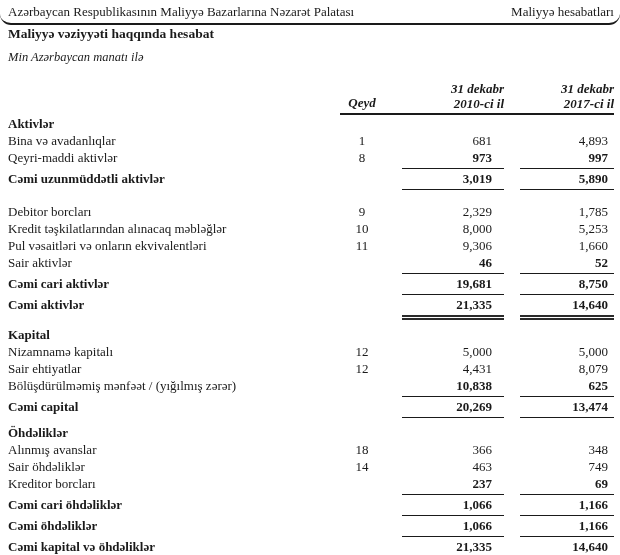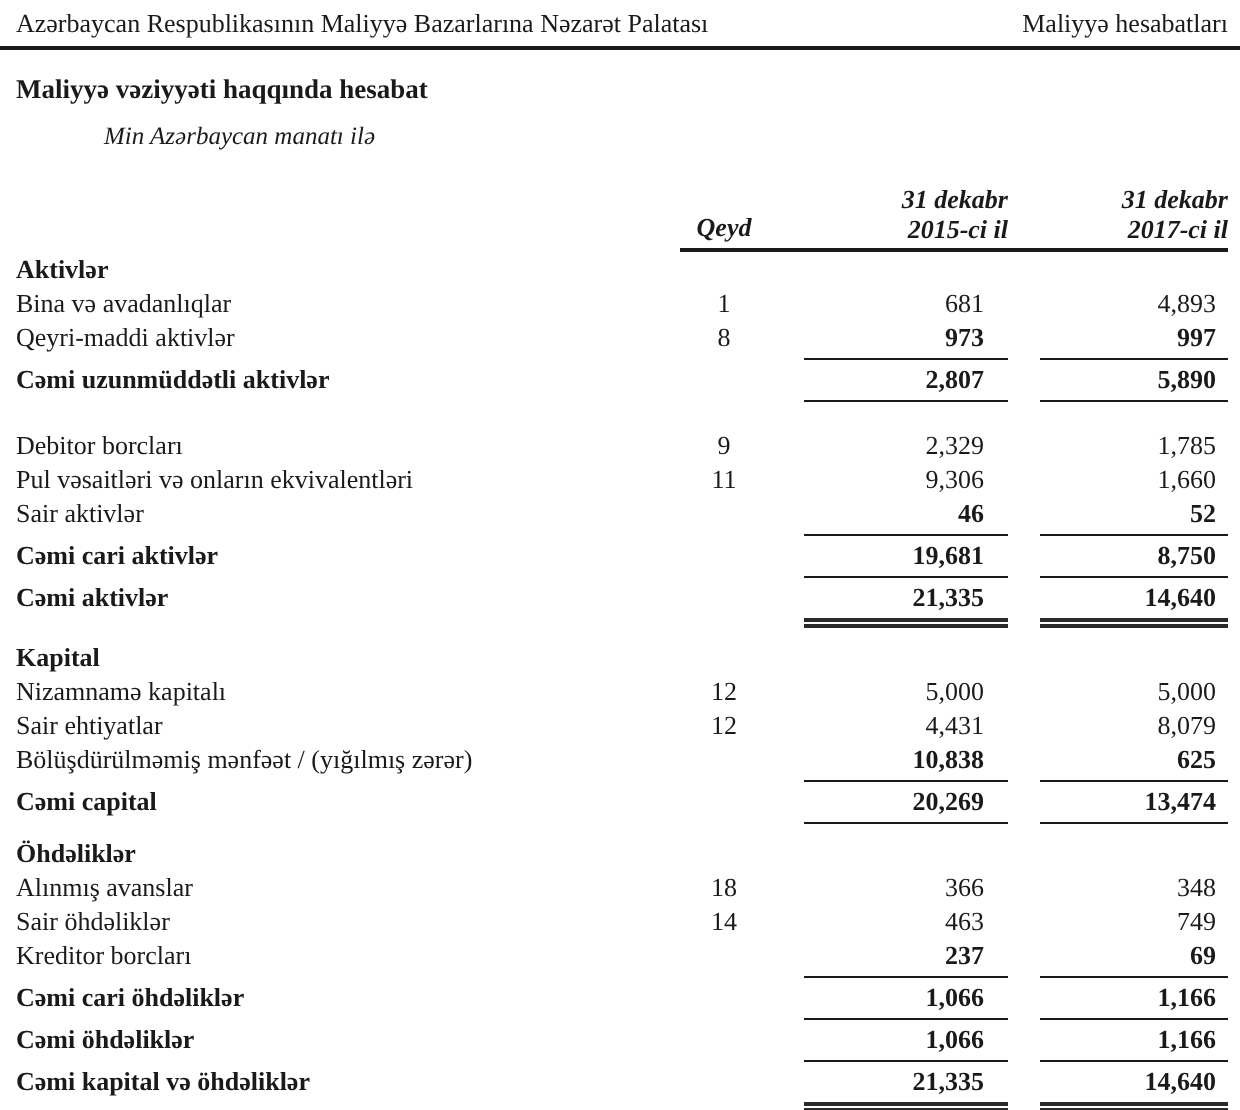--- a/index.html
+++ b/index.html
@@ -10,34 +10,33 @@
     font-family: "Liberation Serif", "DejaVu Serif", serif;
     font-size: 13px;
   }
   .doc-header {
     display: flex;
     justify-content: space-between;
     align-items: flex-end;
     padding: 4px 6px 3px 8px;
     border-bottom: 2px solid #1a1a1a;
     line-height: 16px;
+    border-radius: 11px;
   }
   .content { padding: 0 6px 0 8px; }
   .page-title {
-    margin-top: 11px;
     font-size: 13.5px;
     font-weight: bold;
     line-height: 17px;
   }
   .units-note {
     margin-top: 7px;
     font-style: italic;
     font-size: 12.5px;
     line-height: 16px;
-    margin-left: 44px;
   }
   .fin-table { margin-top: 16px; }
   .thead {
     display: flex;
     align-items: flex-end;
     font-weight: bold;
     font-style: italic;
   }
   .thead .cell.label { flex: 1; }
   .rgroup {
@@ -83,21 +82,21 @@
     <div class="page-title">Maliyyə vəziyyəti haqqında hesabat</div>
     <div class="units-note">Min Azərbaycan manatı ilə</div>
 
     <div class="fin-table">
       <div class="thead">
         <div class="cell label"></div>
         <div class="rgroup">
           <div class="cell note">Qeyd</div>
           <div class="cell num c2018 hc">
             <span class="hline">31 dekabr</span>
-            <span class="hline">2015-ci il</span>
+            <span class="hline">2010-ci il</span>
           </div>
           <div class="cell num c2017 hc">
             <span class="hline">31 dekabr</span>
             <span class="hline">2017-ci il</span>
           </div>
         </div>
       </div>
       <div id="table-body">
           <div class="row section">
     <span class="cell label">Aktivlər</span>
@@ -113,31 +112,37 @@
   </div>
           <div class="row item rule-below">
     <span class="cell label">Qeyri-maddi aktivlər</span>
     <span class="cell note">8</span>
     <span class="cell num c2018">973</span>
     <span class="cell num c2017">997</span>
   </div>
           <div class="row total rule-below">
     <span class="cell label">Cəmi uzunmüddətli aktivlər</span>
     <span class="cell note"></span>
-    <span class="cell num c2018">2,807</span>
+    <span class="cell num c2018">3,019</span>
     <span class="cell num c2017">5,890</span>
   </div>
           <div class="spacer large"></div>
           <div class="row item">
     <span class="cell label">Debitor borcları</span>
     <span class="cell note">9</span>
     <span class="cell num c2018">2,329</span>
     <span class="cell num c2017">1,785</span>
   </div>
           <div class="row item">
+    <span class="cell label">Kredit təşkilatlarından alınacaq məbləğlər</span>
+    <span class="cell note">10</span>
+    <span class="cell num c2018">8,000</span>
+    <span class="cell num c2017">5,253</span>
+  </div>
+          <div class="row item">
     <span class="cell label">Pul vəsaitləri və onların ekvivalentləri</span>
     <span class="cell note">11</span>
     <span class="cell num c2018">9,306</span>
     <span class="cell num c2017">1,660</span>
   </div>
           <div class="row item rule-below">
     <span class="cell label">Sair aktivlər</span>
     <span class="cell note"></span>
     <span class="cell num c2018">46</span>
     <span class="cell num c2017">52</span>

